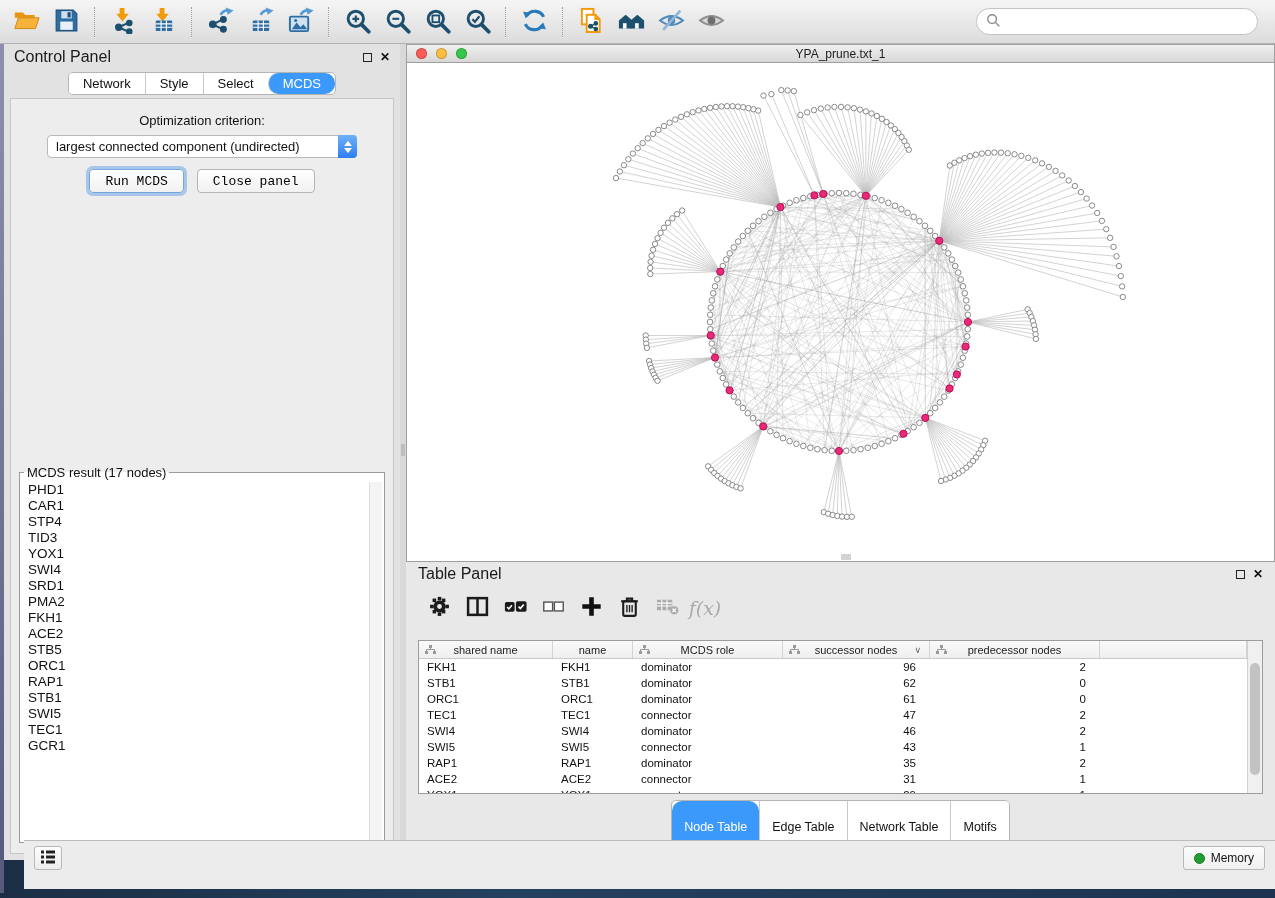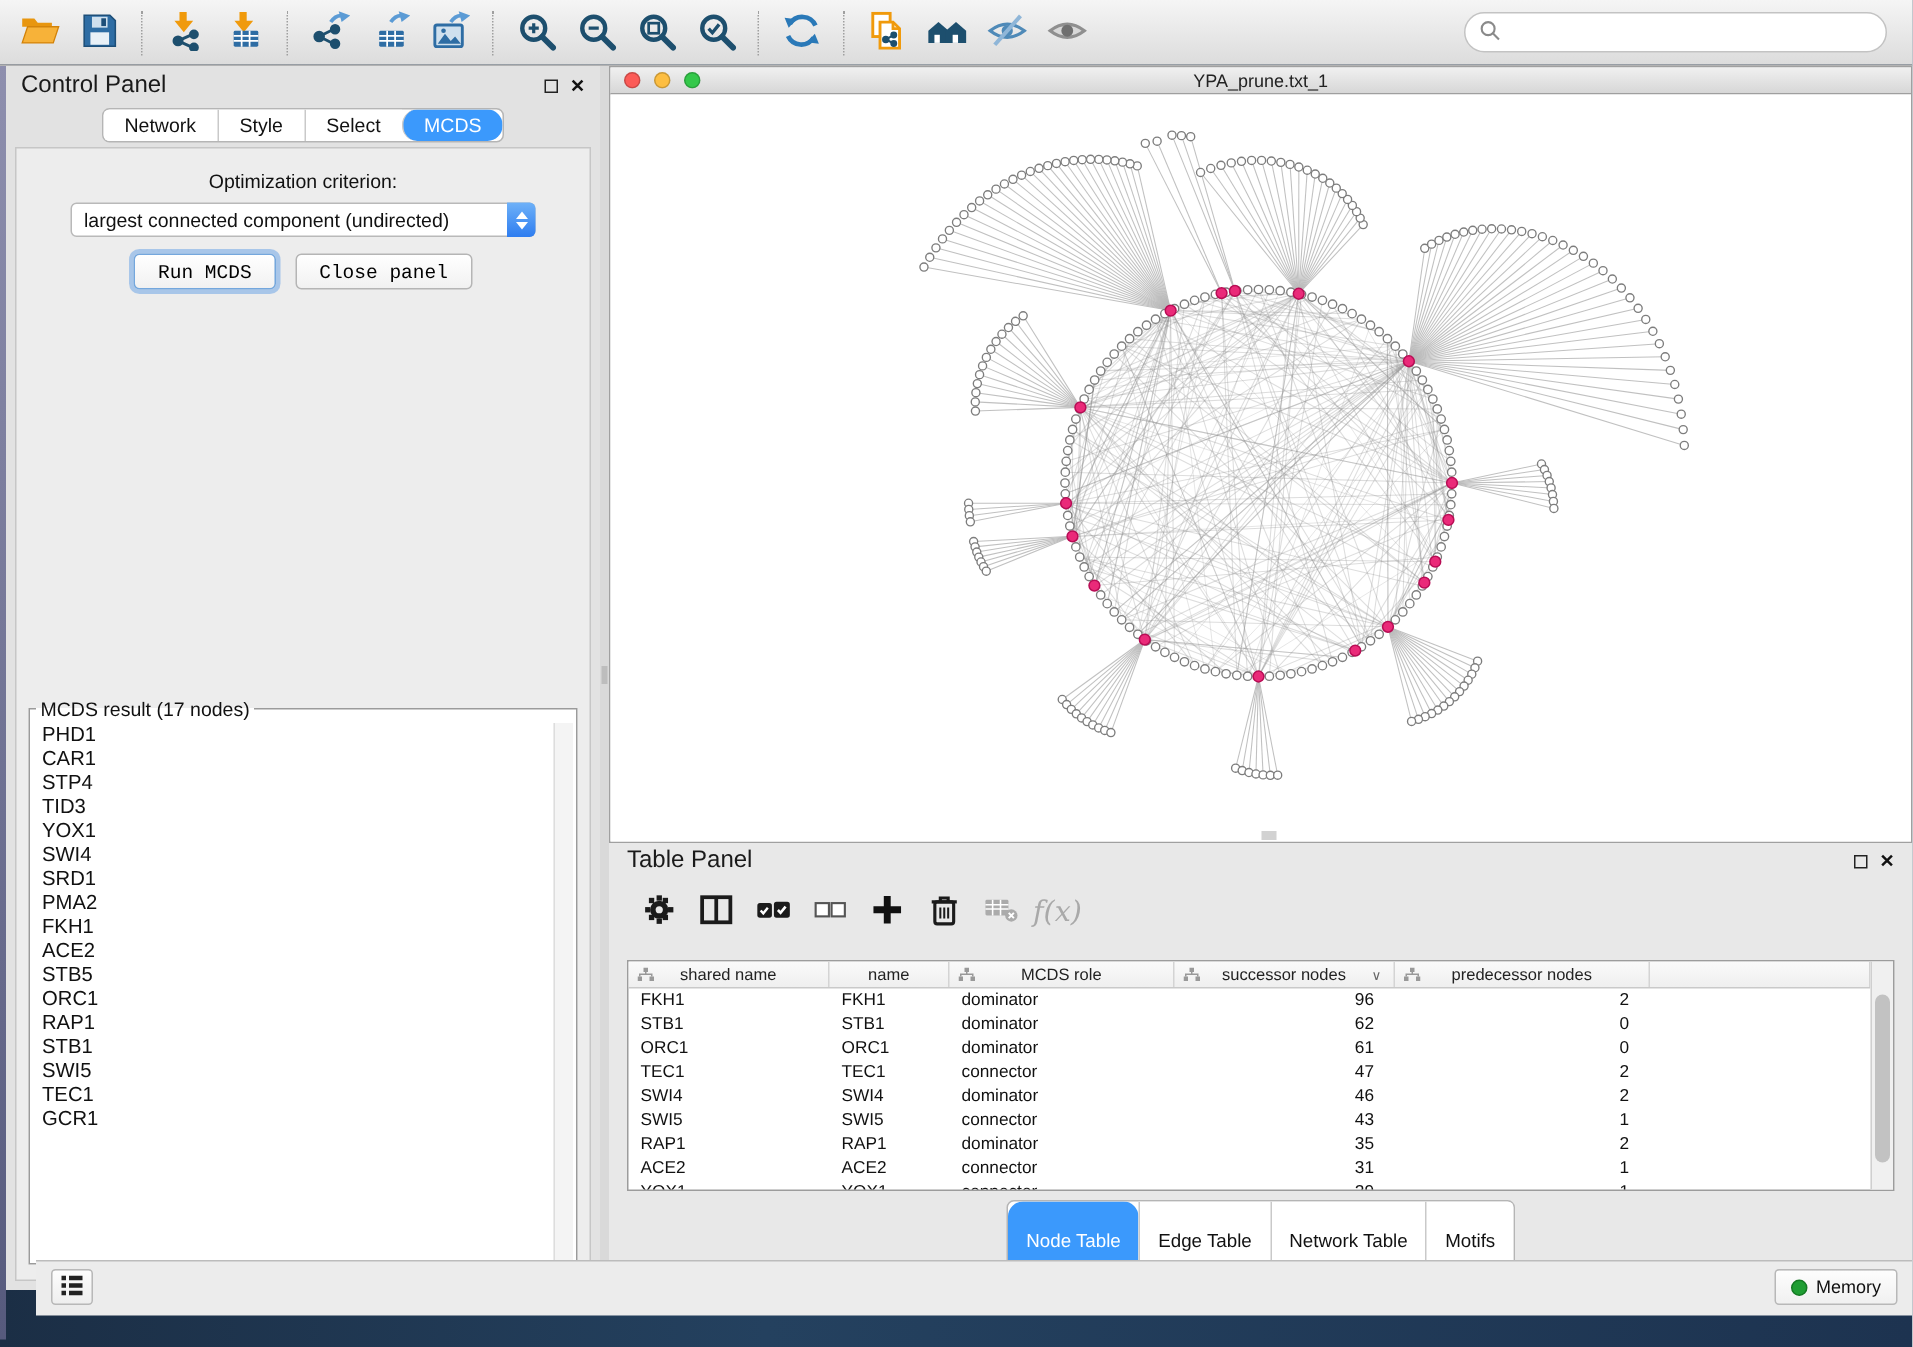--- a/index.html
+++ b/index.html
@@ -92,21 +92,21 @@
   .th .mini-net { position:absolute; left:6px; top:4px; }
   .th .sort-caret { position:absolute; right:8px; color:#666; font-size:9px; }
   .td { font-size:11.5px; line-height:16px; padding-left:8px; white-space:nowrap; overflow:hidden; }
   .td.num { text-align:right; padding-right:14px; padding-left:0; }
   .tbl-scroll { position:absolute; top:0; bottom:0; right:0; width:15px; background:#f0f0f0; border-left:1px solid #cfcfcf; }
   .tbl-thumb { position:absolute; left:2px; right:2px; top:22px; height:112px; background:#c2c2c2; border-radius:5px; }
   .tp-tabs { position:absolute; bottom:6px; left:0; right:0; display:flex; justify-content:center; }
   .tp-tabs .seg-tab { font-size:12.5px; padding:19px 12px; }
 
   
-  .status-bar { position:absolute; left:4px; right:0; top:840px; height:37px; background:#ececec; border-top:1px solid #bcbcbc;margin-left:20px; }
+  .status-bar { position:absolute; left:4px; right:0; top:840px; height:49px; background:#ececec; border-top:1px solid #bcbcbc;margin-left:20px; }
   .stat-left-btn { position:absolute; left:10px; top:5px; width:28px; height:24px; background:linear-gradient(#fdfdfd,#eee);
                    border:1px solid #b8b8b8; border-radius:3px; display:flex; align-items:center; justify-content:center; }
   .memory-btn { position:absolute; right:10px; top:5px; height:24px; background:linear-gradient(#fdfdfd,#f0f0f0);
                 border:1px solid #b8b8b8; border-radius:3px; display:flex; align-items:center; gap:6px; padding:0 10px; font-size:12px; }
   .mem-dot { width:11px; height:11px; border-radius:50%; background:#1f9e33; border:1px solid #157a24; }
 </style>
 </head>
 <body>
 
 <div class="screen">

